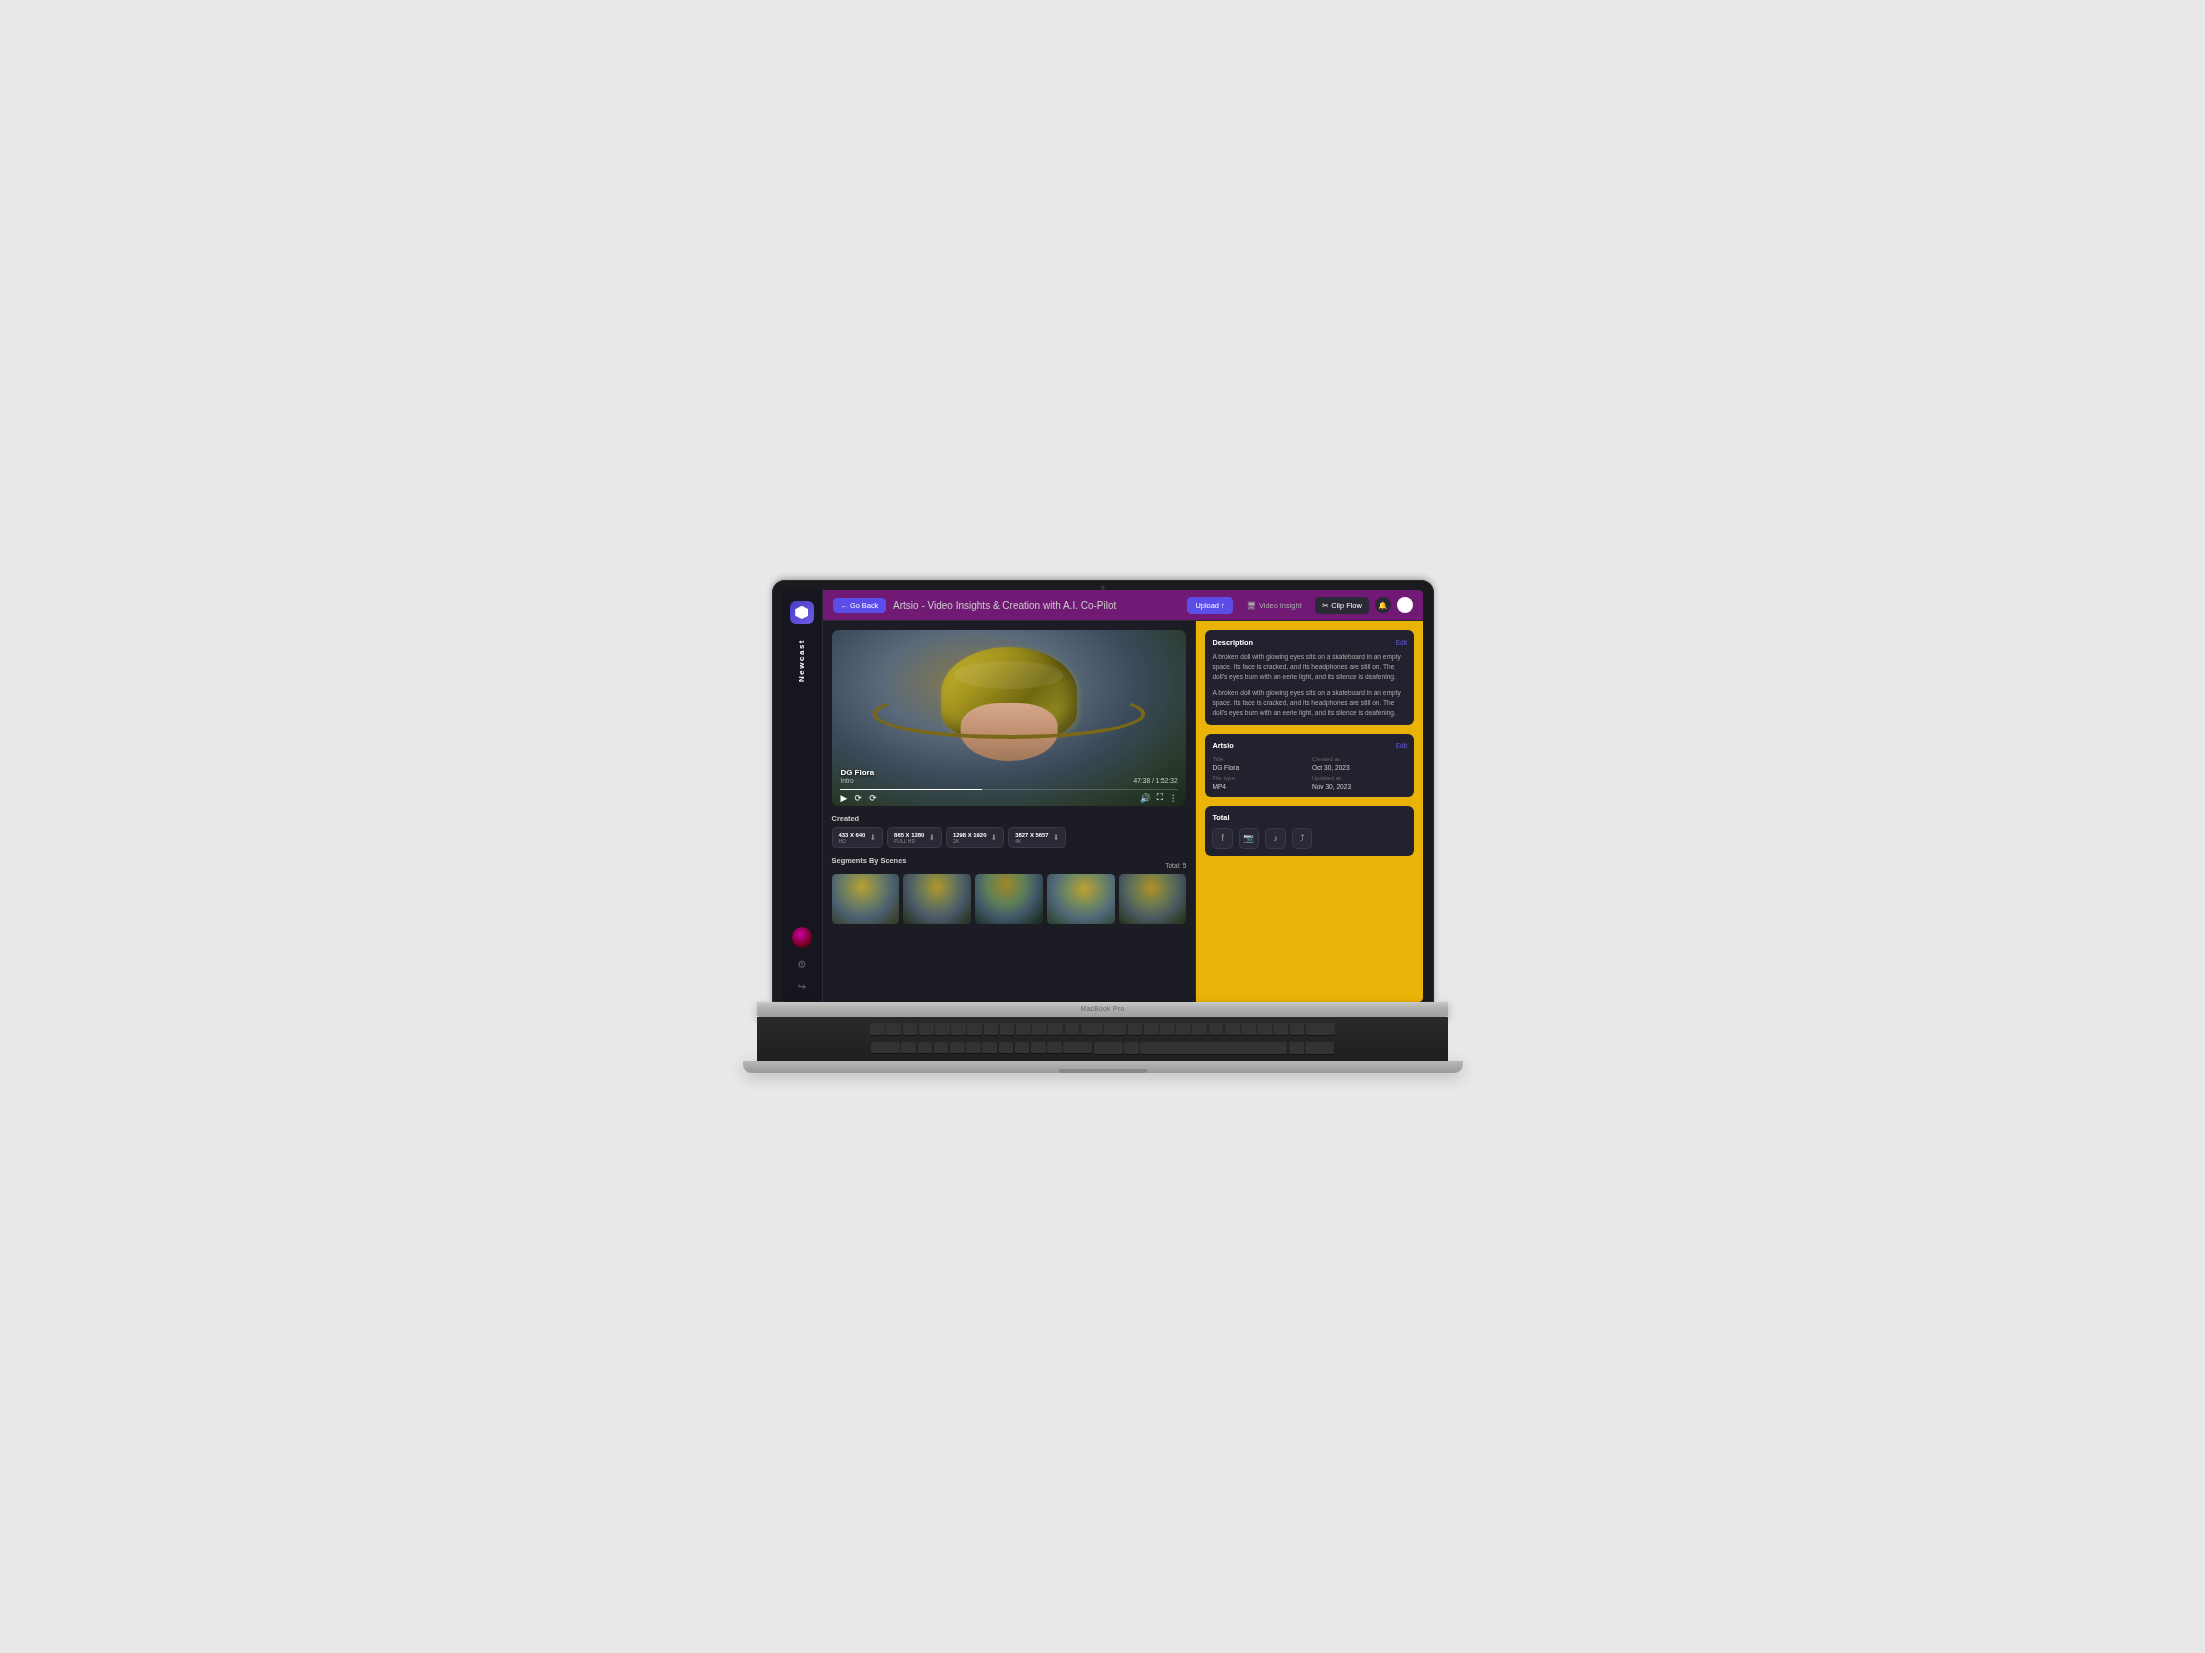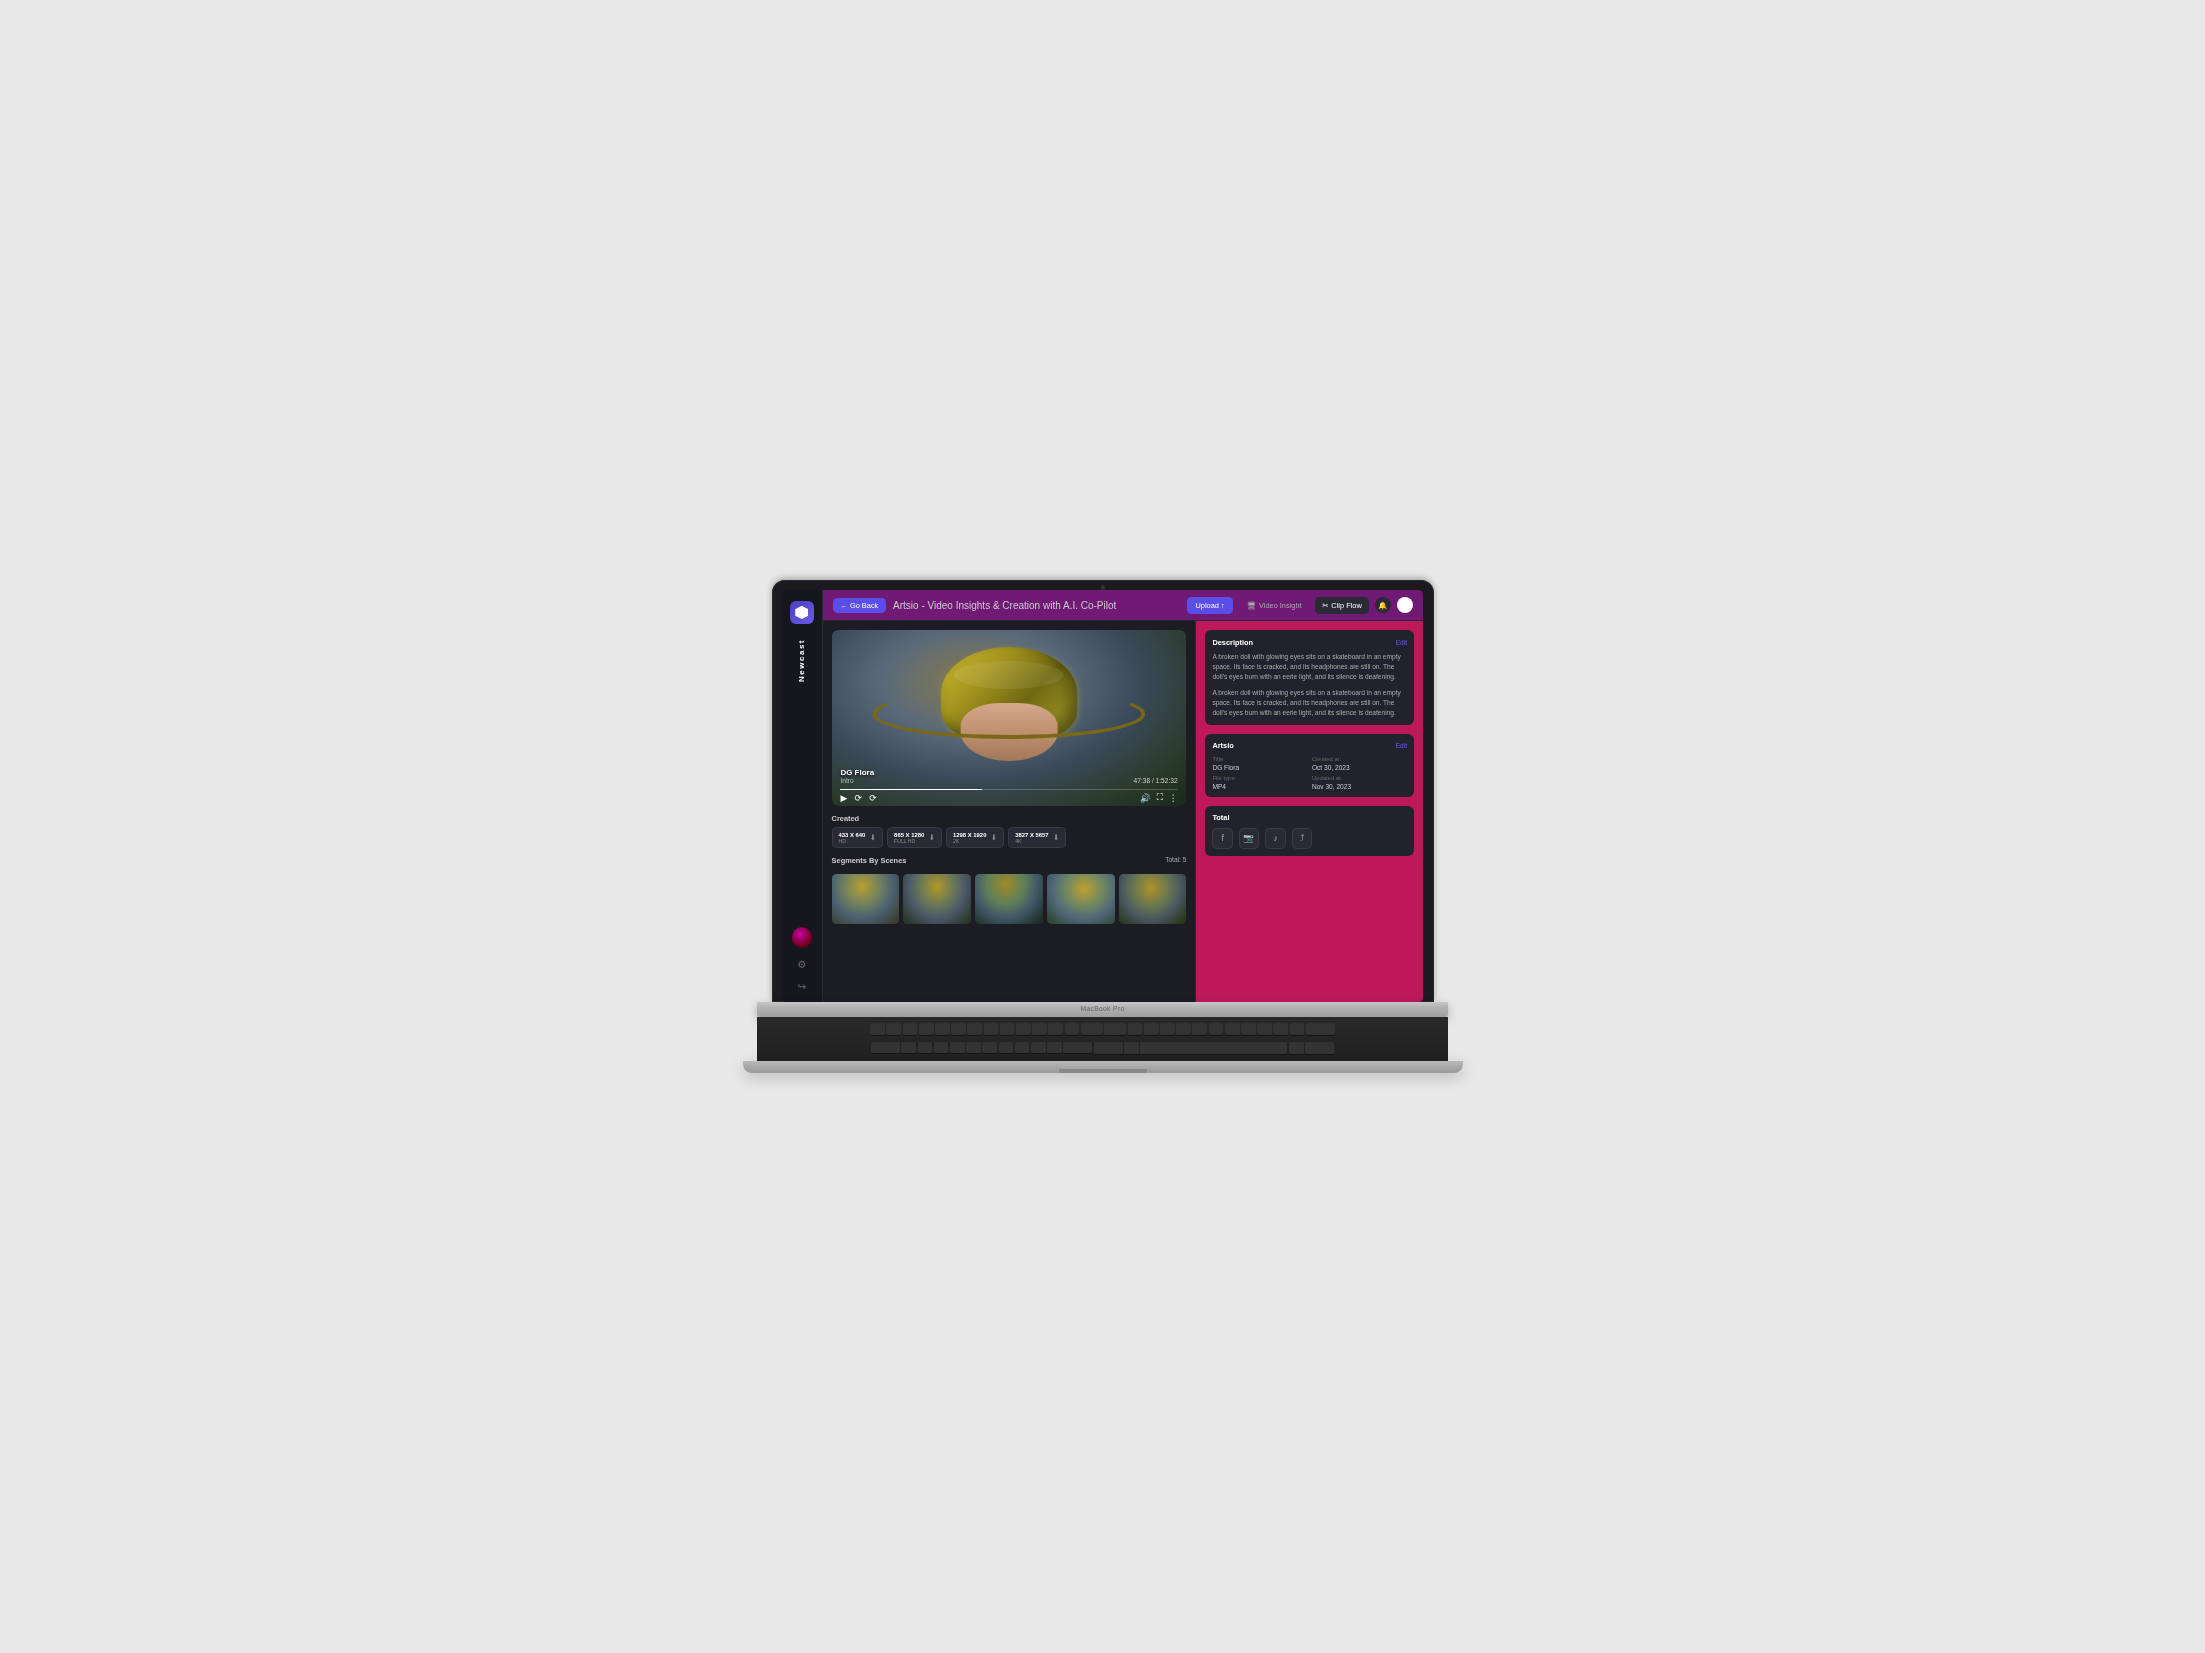--- a/index.html
+++ b/index.html
@@ -485,21 +485,21 @@
 
     .dl-icon {
       color: #888;
       font-size: 7.4px;
     }
 
     
     .segments-header {
       display: flex;
       justify-content: space-between;
-      align-items: flex-start;
+      align-items: flex-end;
       margin-bottom: 4.4px;
     }
 
     .segments-total {
       font-size: 6.6px;
       color: #aaa;
     }
 
     .segments-grid {
       display: flex;
@@ -518,21 +518,21 @@
 
     .seg-portrait {
       width: 100%;
       height: 100%;
       background: radial-gradient(ellipse at 45% 25%, #b8a030 0%, #708060 35%, #4a6070 60%, #3a4030 90%);
     }
 
     
     .right-panel {
       width: 228px;
-      background: #be185d;
+      background: #eab308;
       border-left: 0.7px solid #2a2a36;
       padding: 8.8px;
       display: flex;
       flex-direction: column;
       gap: 8.8px;
       overflow-y: auto;
       flex-shrink: 0;
     }
 
     .panel-section {

